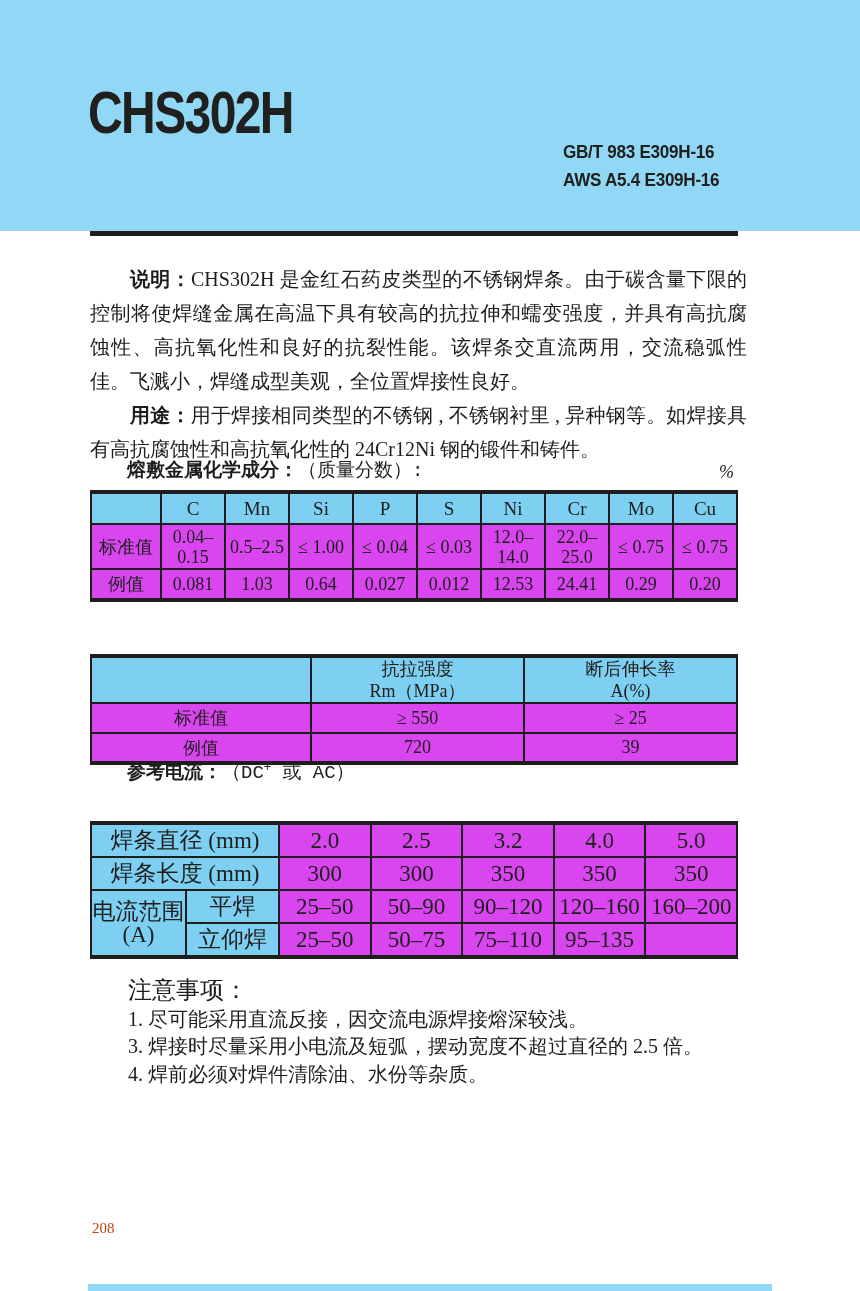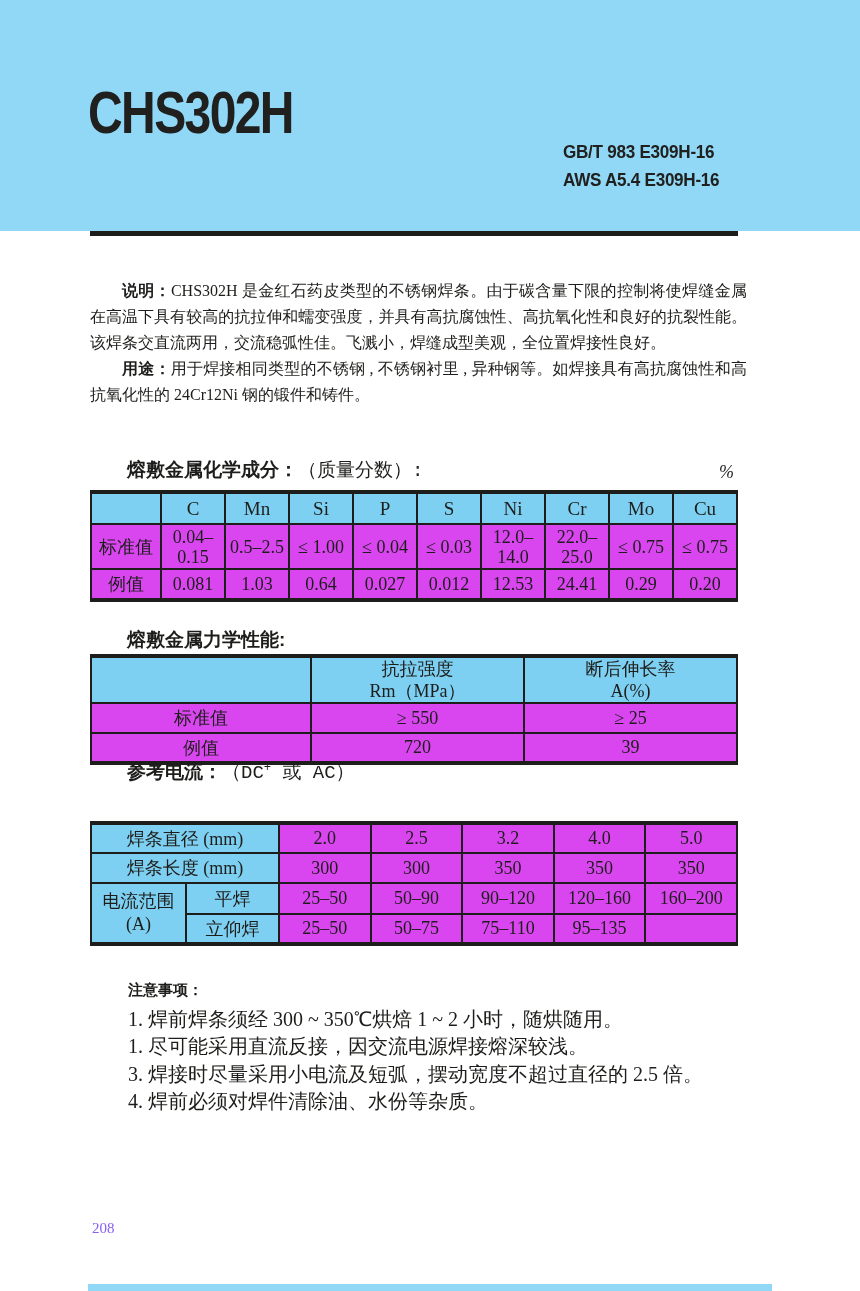--- a/index.html
+++ b/index.html
@@ -12,22 +12,22 @@
            font-family:"Liberation Sans", sans-serif; font-weight:bold;
            font-size:60px; line-height:54px; letter-spacing:-2px; color:#20201e;
            transform:scaleX(0.80); transform-origin:left top; }
   .stds { position:absolute; left:563px; top:138px;
           font-family:"Liberation Sans", sans-serif; font-weight:bold;
           font-size:19px; line-height:27.5px; letter-spacing:-0.3px; color:#20201e;
           transform:scaleX(0.90); transform-origin:left top; white-space:nowrap; }
   .rule { position:absolute; left:90px; top:231px; width:648px; height:5px; background:#1d1d1b; }
 
   
-  .desc { position:absolute; left:90px; top:278px; width:657px;
-          font-size:16px; line-height:26px; text-align:justify; }
+  .desc { position:absolute; left:90px; top:262px; width:657px;
+          font-size:20px; line-height:34px; text-align:justify; }
   .desc p { margin:0; text-indent:2em; }
   .hei { font-family:"Liberation Sans", sans-serif; font-weight:bold; }
 
   
   .sec-h { position:absolute; left:90px; width:648px; font-size:19px; line-height:24px; }
   .sec-h .norm { font-family:Liberation Mono, monospace; font-weight:normal; }
   .sec-h .unit { position:absolute; right:4px; top:2px; font-style:italic; font-size:18px; }
   sup.plus { font-size:12px; vertical-align:super; line-height:0; }
 
   
@@ -40,31 +40,31 @@
 
   .t-chem { top:490px; font-size:18px; }
   .t-chem thead tr { height:32px; } .t-chem thead th { font-size:19px; }
   .t-chem tbody tr.r-std { height:45px; line-height:20px; }
   .t-chem tbody tr.r-ex  { height:31px; }
 
   .t-mech { top:654px; font-size:18px; }
   .t-mech thead tr { height:46px; line-height:22px;padding-left:8px; }
   .t-mech tbody tr { height:30px; }
 
-  .t-cur { top:821px; font-size:18px; }
+  .t-cur { top:821px; font-size:23px; }
   .t-cur tr.r1, .t-cur tr.r2, .t-cur tr.r4 { height:30px; }
   .t-cur tr.r3 { height:31px; }
   .t-cur .rowspan-lab { line-height:23px; }
 
   
   .notes { position:absolute; left:128px; top:976px; width:620px; font-size:20px; line-height:27.5px; }
-  .notes .nh { font-family:"Liberation Sans", sans-serif; font-weight:bold; font-size:15px;
+  .notes .nh { font-family:"Liberation Sans", sans-serif; font-weight:normal; font-size:24px;
                margin:0 0 2px 0; }
 
-  .pagenum { position:absolute; left:92px; top:1220px; font-size:15px; color:#8b5cf6; }
+  .pagenum { position:absolute; left:92px; top:1220px; font-size:15px; color:#c2410c; }
   .footbar { position:absolute; left:88px; top:1284px; width:684px; height:7px; background:#91d8f6; }
 </style>
 </head>
 <body>
 
 <div class="page">
 
   <div class="hdr">
     <h1 class="title">CHS302H</h1>
     <div class="stds">
@@ -127,23 +127,20 @@
         <td class="light">0.027</td>
         <td class="light">0.012</td>
         <td class="light">12.53</td>
         <td class="light">24.41</td>
         <td class="light">0.29</td>
         <td class="light">0.20</td>
       </tr>
     </tbody>
   </table>
 
-  <div class="sec-h" style="top:628px;">
-    <span style="padding-left:37px;" class="hei">熔敷金属力学性能:</span>
-  </div>
 
   <table class="t t-mech">
     <colgroup>
         <col style="width:220px;">
         <col span="2">
       </colgroup>
     <thead>
       <tr>
         <th class="dark"></th>
         <th class="dark">抗拉强度
@@ -209,21 +206,20 @@
         <td class="light">50–75</td>
         <td class="light">75–110</td>
         <td class="light">95–135</td>
         <td class="light"></td>
       </tr>
     </tbody>
   </table>
 
   <div class="notes">
     <p class="nh">注意事项：</p>
-    <div>1. 焊前焊条须经 300 ~ 350℃烘焙 1 ~ 2 小时，随烘随用。</div>
     <div>1. 尽可能采用直流反接，因交流电源焊接熔深较浅。</div>
     <div>3. 焊接时尽量采用小电流及短弧，摆动宽度不超过直径的 2.5 倍。</div>
     <div>4. 焊前必须对焊件清除油、水份等杂质。</div>
   </div>
 
   <div class="pagenum">208</div>
   <div class="footbar"></div>
 
 </div>
 

